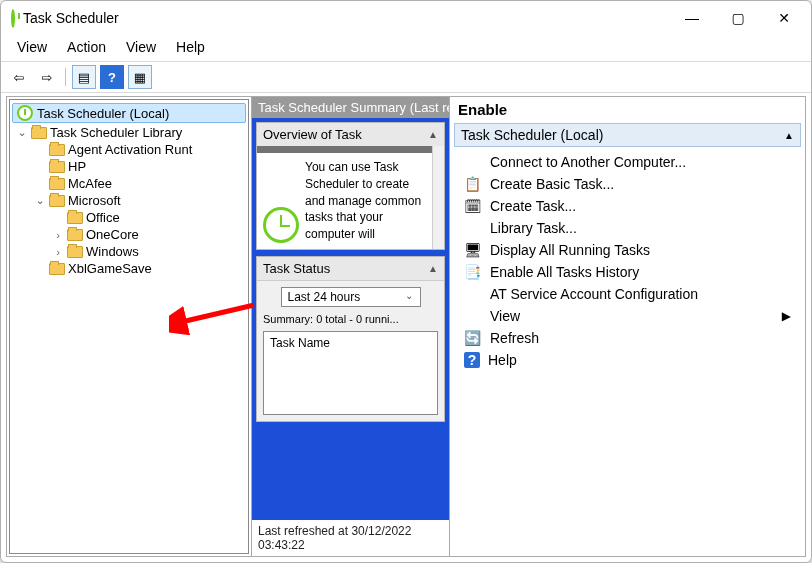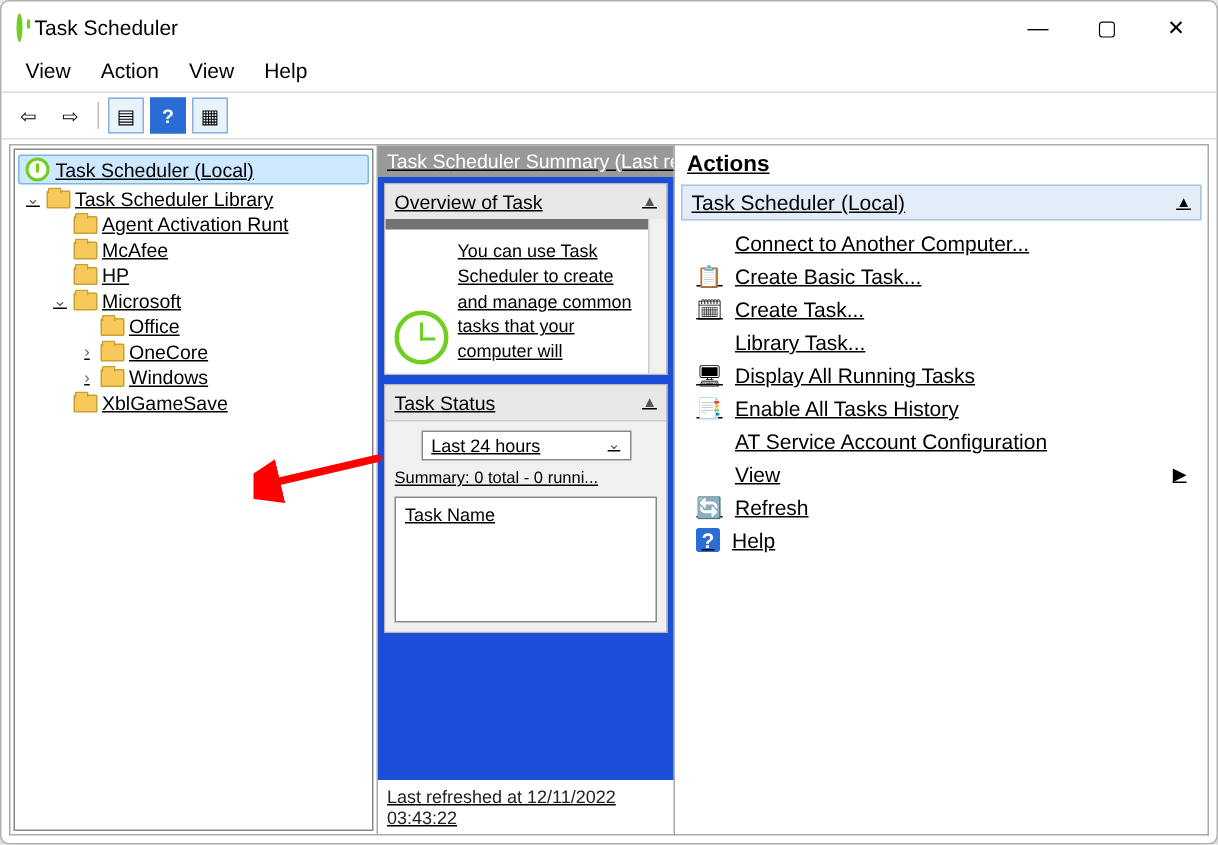--- a/index.html
+++ b/index.html
@@ -46,21 +46,20 @@
     border-top:1px solid #dadada; border-bottom:1px solid #dadada;
   }
   .tool-btn { width:24px; height:24px; display:flex; align-items:center;justify-content:center; border:1px solid transparent; cursor:pointer;}
   .tool-btn.framed { border:1px solid #8bb0d8; background:#e8f3fc; }
   .sep { width:1px; height:18px; background:#c0c0c0; margin:0 2px;}
   .main {
     flex:1; display:flex;
     border-top: none;
     min-height:0;
     padding: 3px 5px 5px 5px;
-    text-decoration: underline;
   }
   
   .tree-panel {
     width:246px;
     border:1px solid #aaa;
     display:flex; flex-direction:column;
     background:#fff;
   }
   .tree-panel-inner {
     margin:2px; border:1px solid #888;
@@ -212,28 +211,28 @@
                   <div class="tree-row" style="padding-left:24px">
                 <span class="spacer12"></span>
                     <span class="folder-icon"></span>
                 <span>Agent Activation Runt</span>
               </div>
                 </li>
               <li>
                   <div class="tree-row" style="padding-left:24px">
                 <span class="spacer12"></span>
                     <span class="folder-icon"></span>
-                <span>McAfee</span>
+                <span>HP</span>
               </div>
                 </li>
               <li>
                   <div class="tree-row" style="padding-left:24px">
                 <span class="spacer12"></span>
                     <span class="folder-icon"></span>
-                <span>HP</span>
+                <span>McAfee</span>
               </div>
                 </li>
               <li>
                 <div class="tree-row" style="padding-left:24px">
                   <span class="expander">⌄</span>
                   <span class="folder-icon"></span>
                   <span>Microsoft</span>
                 </div>
                 <ul>
                   <li>
@@ -298,25 +297,25 @@
               <span>Last 24 hours</span>
               <span class="dd-chev">⌄</span>
             </div>
             <div class="summary-line">Summary: 0 total - 0 runni...</div>
             <div class="list-box">
               <span>Task Name</span>
             </div>
           </div>
         </div>
       </div>
-      <div class="mid-footer">Last refreshed at 12/11/2022 03:43:22</div>
+      <div class="mid-footer">Last refreshed at 30/12/2022 03:43:22</div>
     </div>
 
     <div class="actions-panel">
-      <div class="actions-title">Actions</div>
+      <div class="actions-title">Enable</div>
       <div class="actions-sub">
         <span>Task Scheduler (Local)</span>
         <span class="caret">▲</span>
       </div>
       <div class="actions-list">
         <div class="action-row">
           <span class="aicon"></span>
           <span>Connect to Another Computer...</span>
         </div>
         <div class="action-row">

